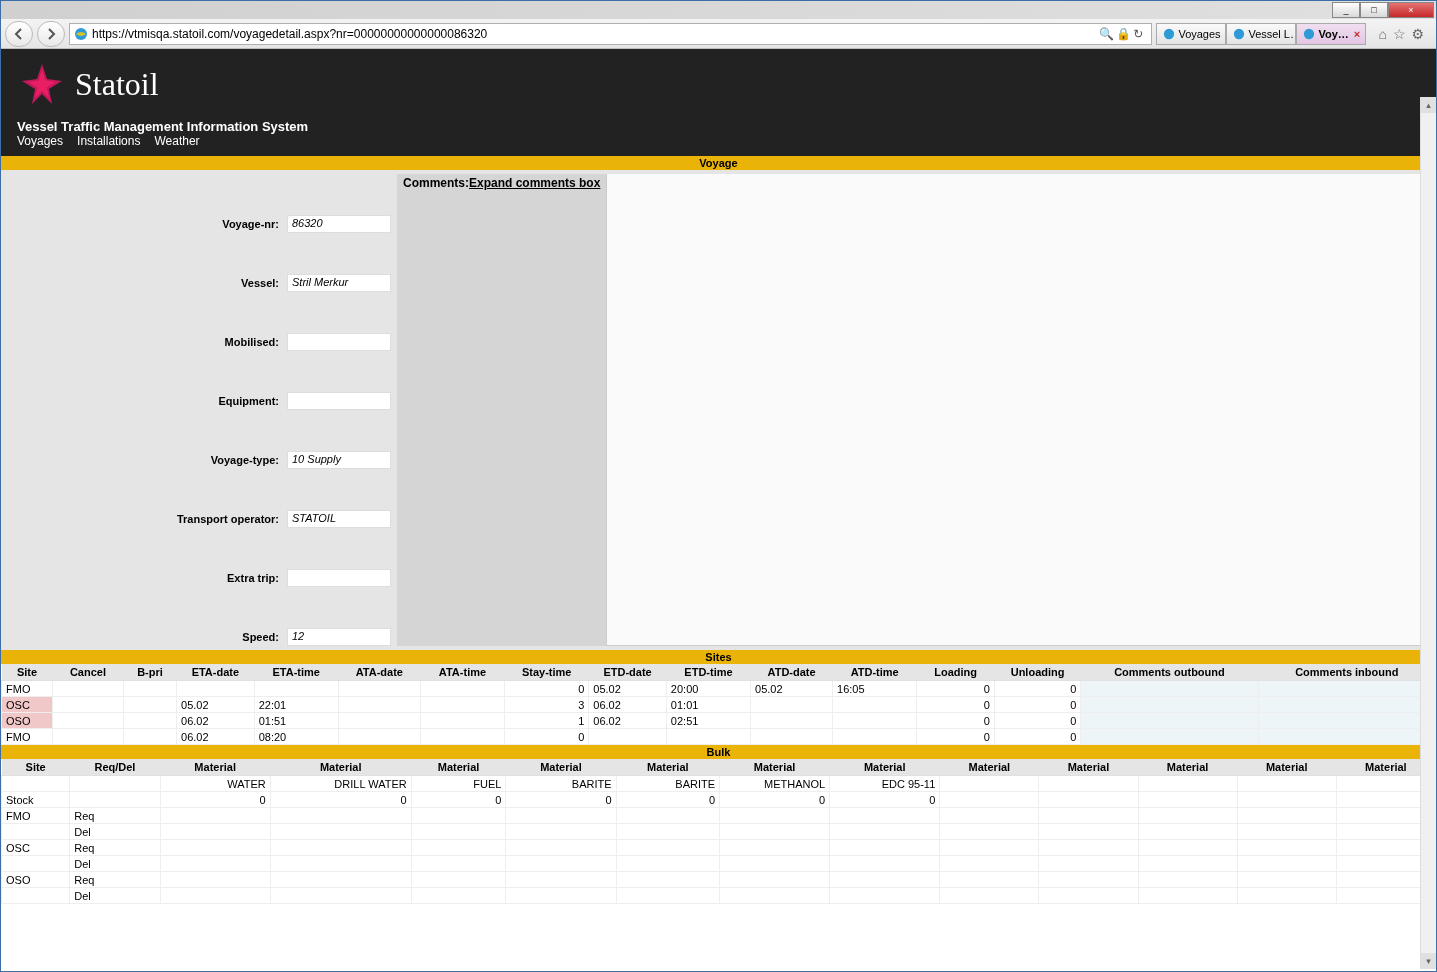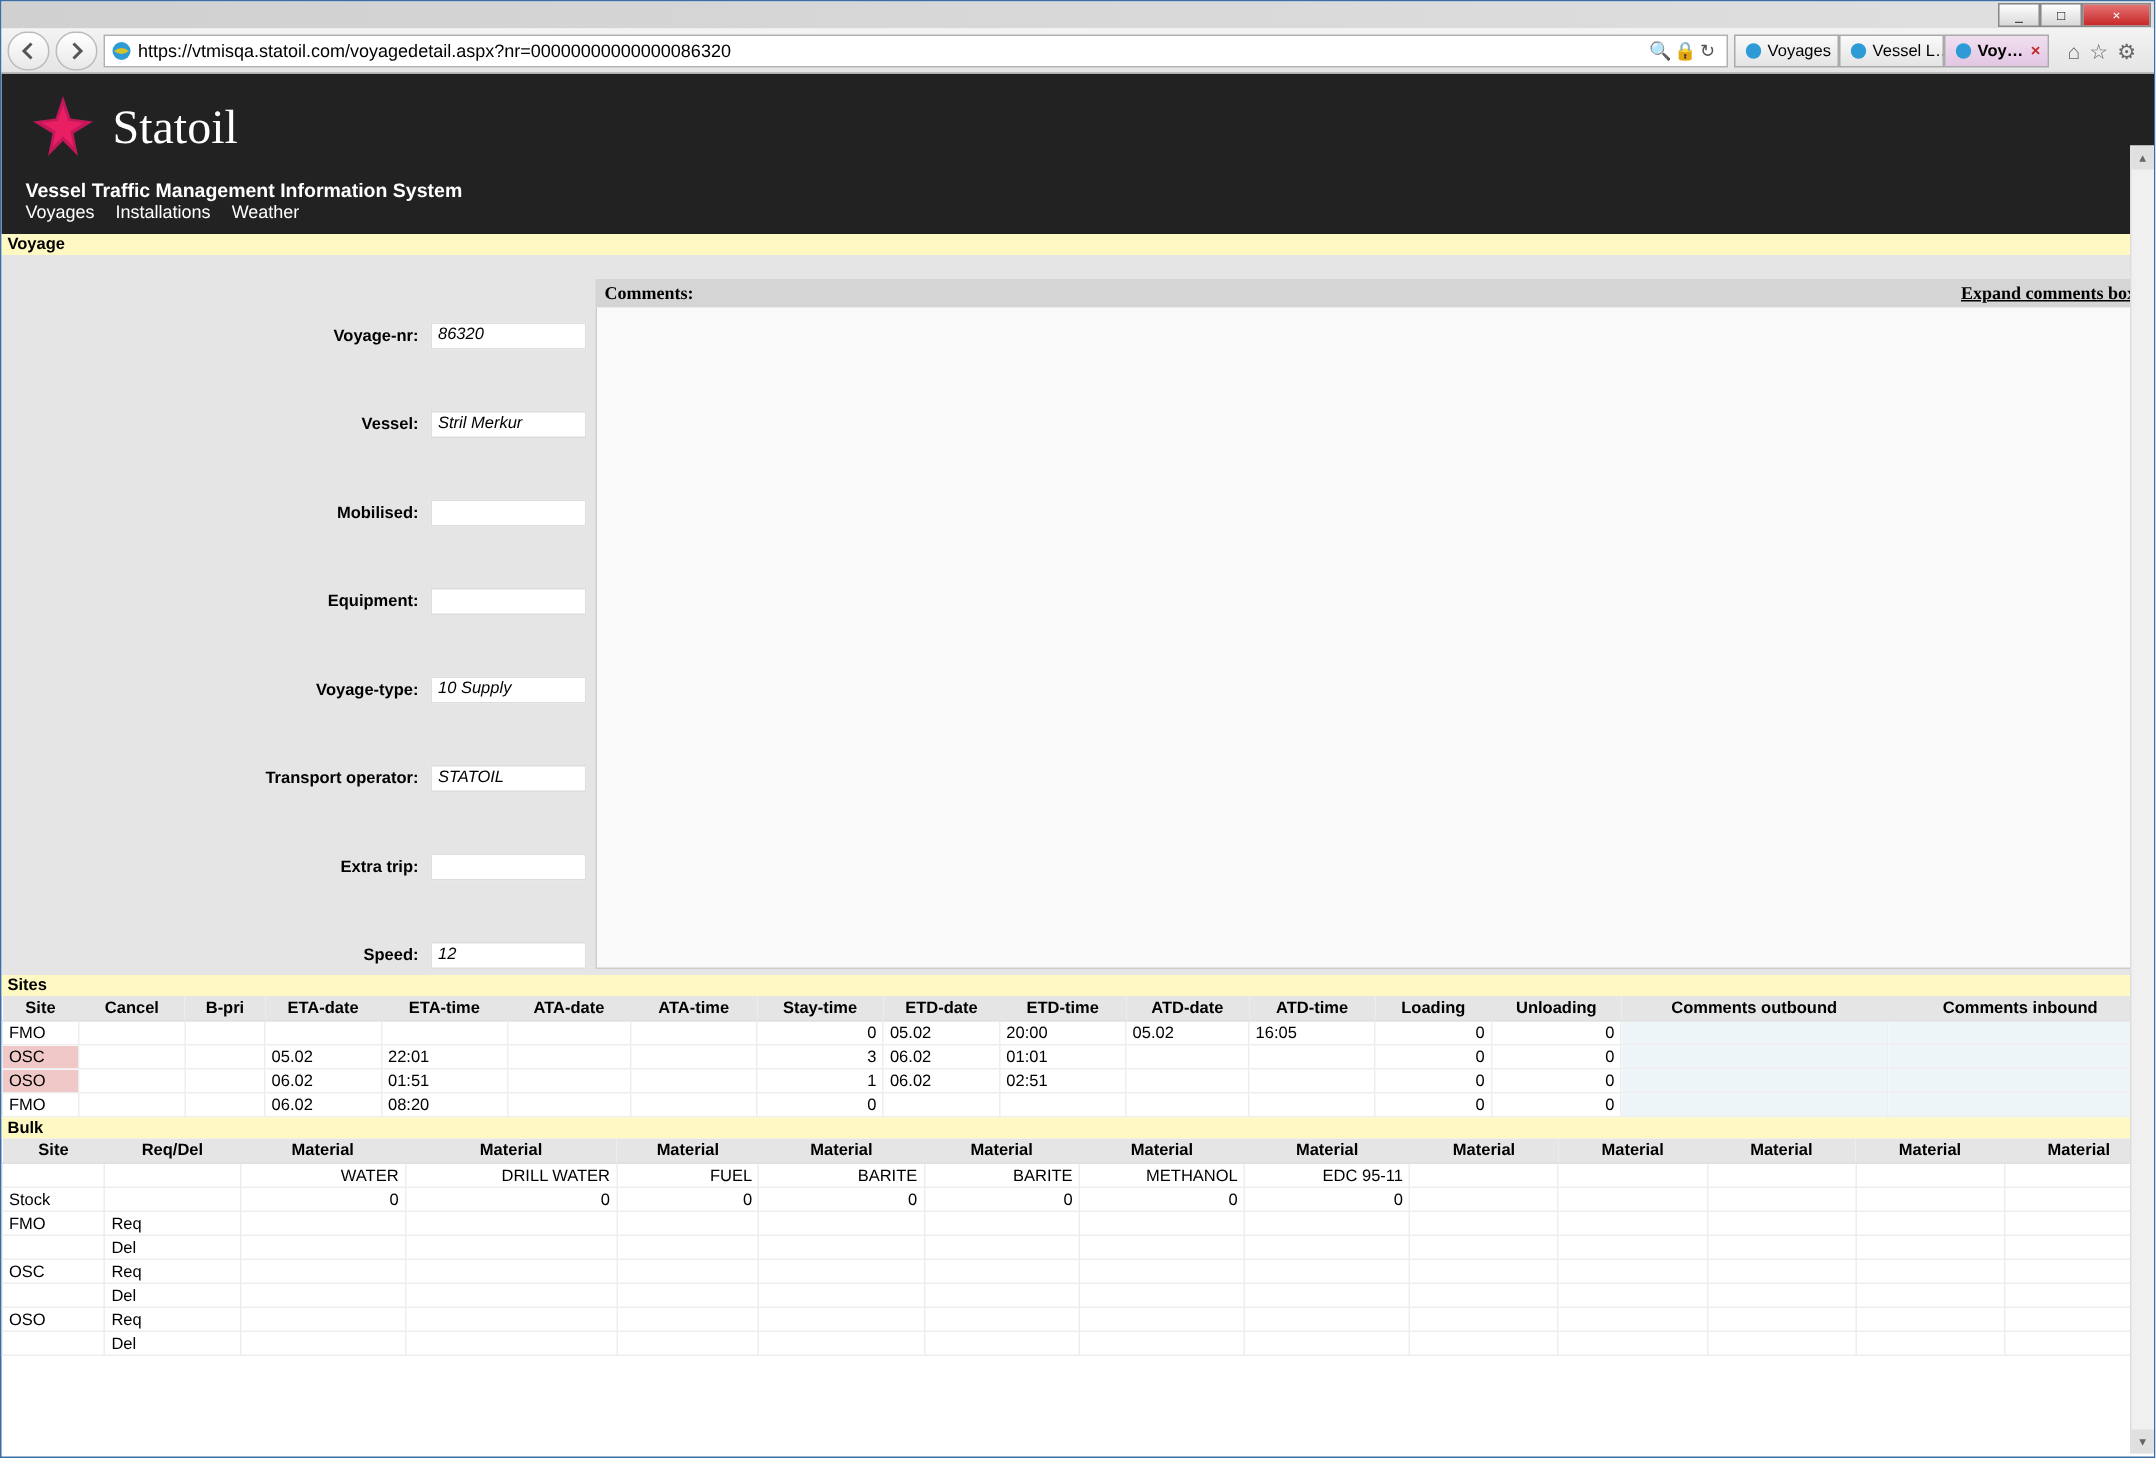--- a/index.html
+++ b/index.html
@@ -31,27 +31,27 @@
 .app-header { background: #222; color:#fff; padding:0; }
 .logo-row { display:flex; align-items:center; padding: 10px 16px 4px; }
 .logo-star { width: 50px; height: 50px; position:relative; }
 .logo-text { font-family: Georgia, serif; font-size: 32px; letter-spacing: 0; margin-left: 8px; }
 .nav-row { display:flex; justify-content:space-between; align-items:flex-start; padding: 6px 16px 8px; flex-direction: column; }
 .app-sub { font-weight:bold; font-size: 13px; }
 .top-nav { display:flex; gap: 14px; font-size:12px; }
 .top-nav a { color:#fff; text-decoration:none; }
 
 
-.section-label { font-weight:bold; font-size:11px; background:#fef9c3; padding:1px 4px; }
+.section-label { font-weight:bold; font-size:11px; background:#eab308; padding:1px 4px;text-align:center; }
 .voyage-top { display:flex; background:#e5e5e5; }
 .voyage-fields { width: 394px; padding: 4px 0; }
 .voyage-fields .row { display:flex; height: 19px; align-items:center;margin-top:40px; }
 .voyage-fields .lbl { width: 286px; text-align:right; padding-right:8px; font-weight:bold; }
 .voyage-fields .val { width: 104px; background:#fff; border:1px solid #ddd; height:18px; padding:1px 4px;font-style:italic; }
-.comments-box { flex:1; display:flex; flex-direction:column; margin: 16px 6px 4px 2px; font-family: Liberation Serif, serif; }
+.comments-box { flex:1; display:flex; flex-direction:row; margin: 4px 6px 4px 2px; }
 .comments-header { background:#d5d5d5; display:flex; justify-content:space-between; padding:2px 6px; font-weight:bold; font-size:12px; }
 .comments-header a { color:#000; text-decoration:underline; }
 .comments-body { flex:1; background:#fafafa; border:1px solid #ccc; border-top:none; }
 
 
 table { border-collapse:collapse; width:100%; table-layout:fixed; }
 th { background:#e5e5e5; font-weight:bold; padding:2px 4px; text-align:center; border-bottom:1px solid #e0e0e0;}
 td { padding:1px 4px; border:1px solid #eee; height:16px; white-space:nowrap; overflow:hidden; }
 td.r { text-align:right; }
 .sites-table td.site-pink { background:#f0c8c8; }

